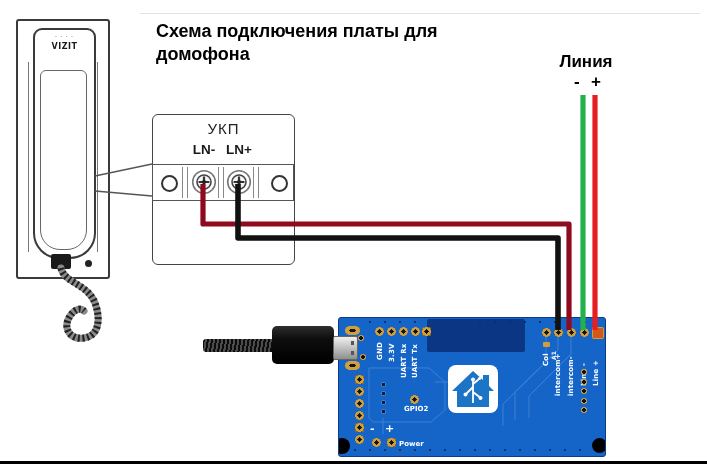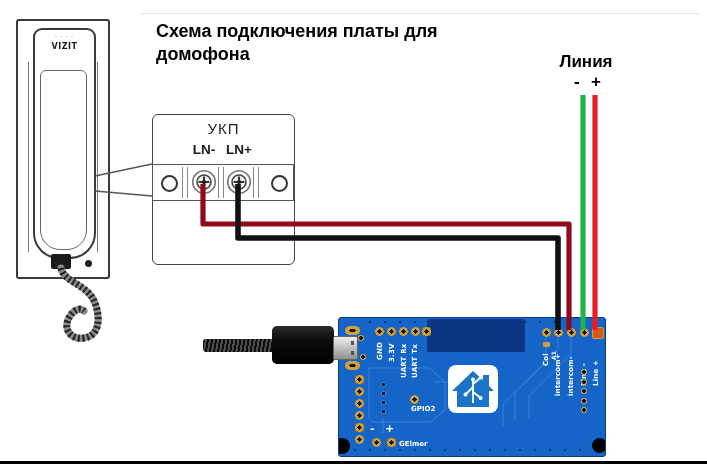--- a/index.html
+++ b/index.html
@@ -127,27 +127,27 @@
     <div class="pads" style="left:16px;top:105px;"></div>
     <div class="padr" style="left:16px;top:117px;"></div>
     <div class="abs" style="left:-5px;top:120px;width:16px;height:16px;background:#000;border-radius:50%;"></div>
 
     <div class="hole" style="left:42px;top:64px;"></div>
     <div class="hole" style="left:42px;top:73px;"></div>
     <div class="hole" style="left:42px;top:82px;"></div>
     <div class="hole" style="left:42px;top:91px;"></div>
 
     <div class="padr" style="left:70.5px;top:76.5px;"></div>
-    <div class="slab" style="left:72px;top:87px;">GPIO2</div>
+    <div class="slab" style="left:65px;top:87px;">GPIO2</div>
 
     <div class="slab" style="left:31px;top:104px;font-size:11px;">-</div>
     <div class="slab" style="left:46px;top:104px;font-size:11px;">+</div>
     <div class="padr" style="left:32.5px;top:119.5px;"></div>
     <div class="pads" style="left:47.5px;top:119.5px;"></div>
-    <div class="slab" style="left:60px;top:122px;">GElmer</div>
+    <div class="slab" style="left:60px;top:122px;">Power</div>
 
     <div class="abs" style="left:109px;top:47px;width:50px;height:48px;background:#fff;border-radius:8px;">
       <svg width="50" height="48" viewBox="0 0 50 48">
         <path d="M25 6 L4 26 H9 V42 H41 V26 H46 L41 21 V10 H35 V15 Z" fill="#1b74c5"></path>
         <g stroke="#fff" stroke-width="1.8" fill="none">
           <path d="M25 38 V16"></path>
             <path d="M25 22 L18.5 28.5"></path>
             <path d="M25 27 L31.5 32"></path>
             <path d="M25 19 L30.5 14.5"></path>
         </g>

